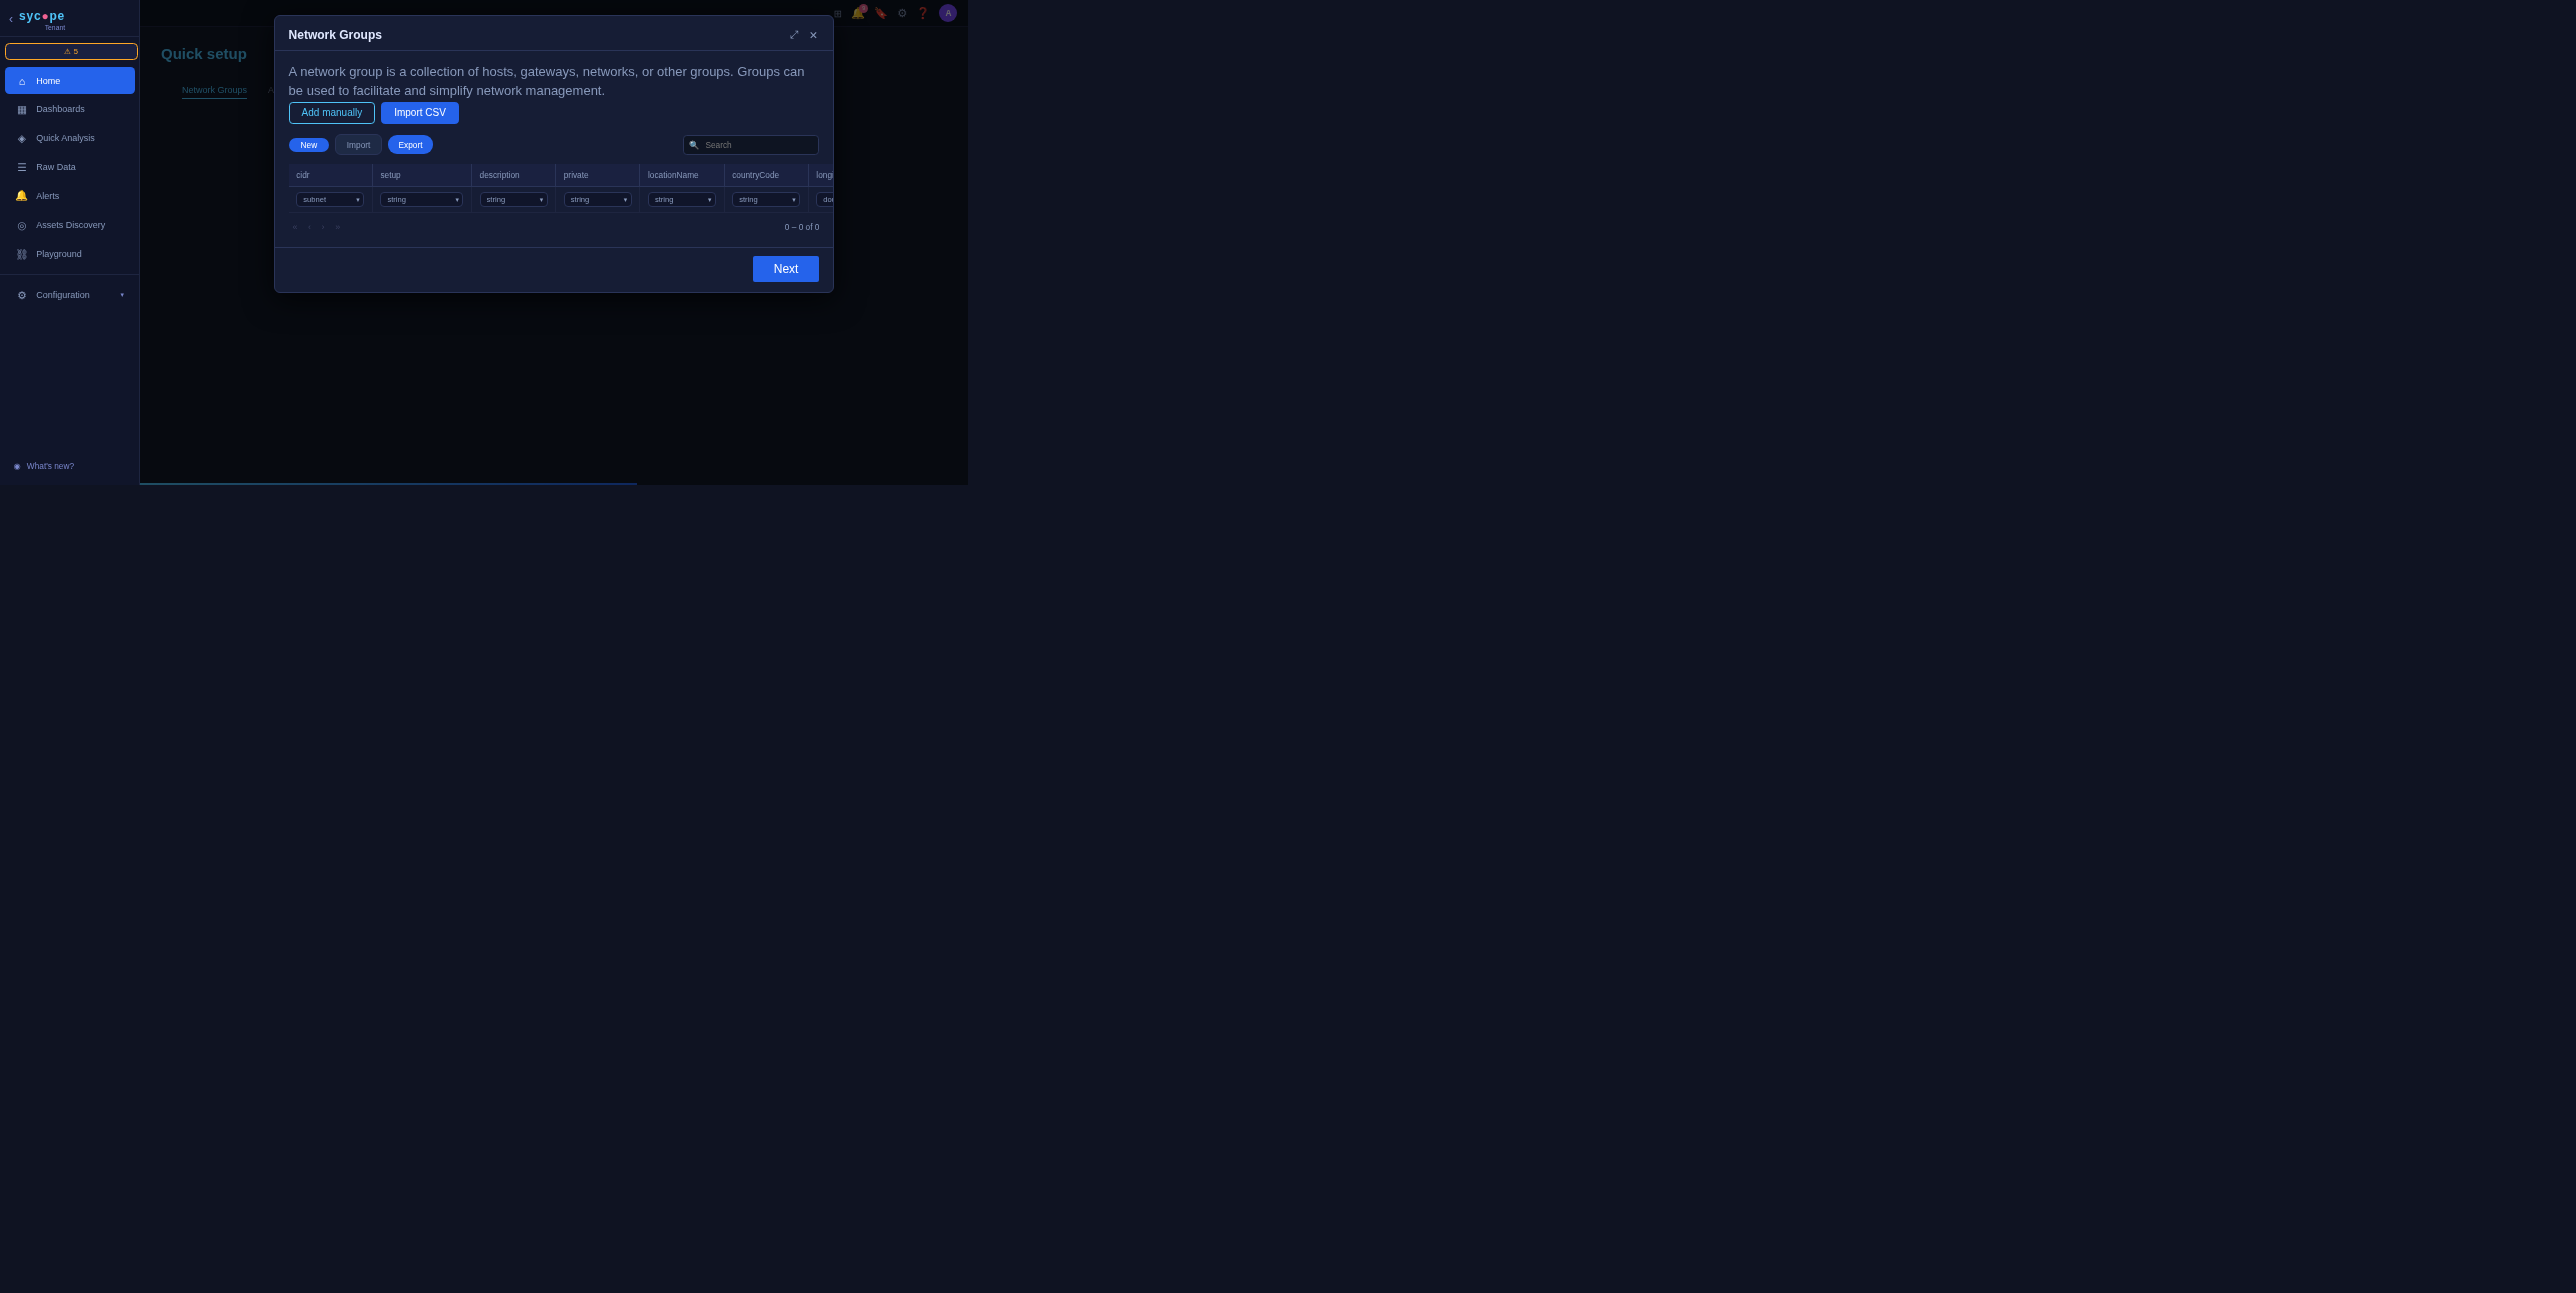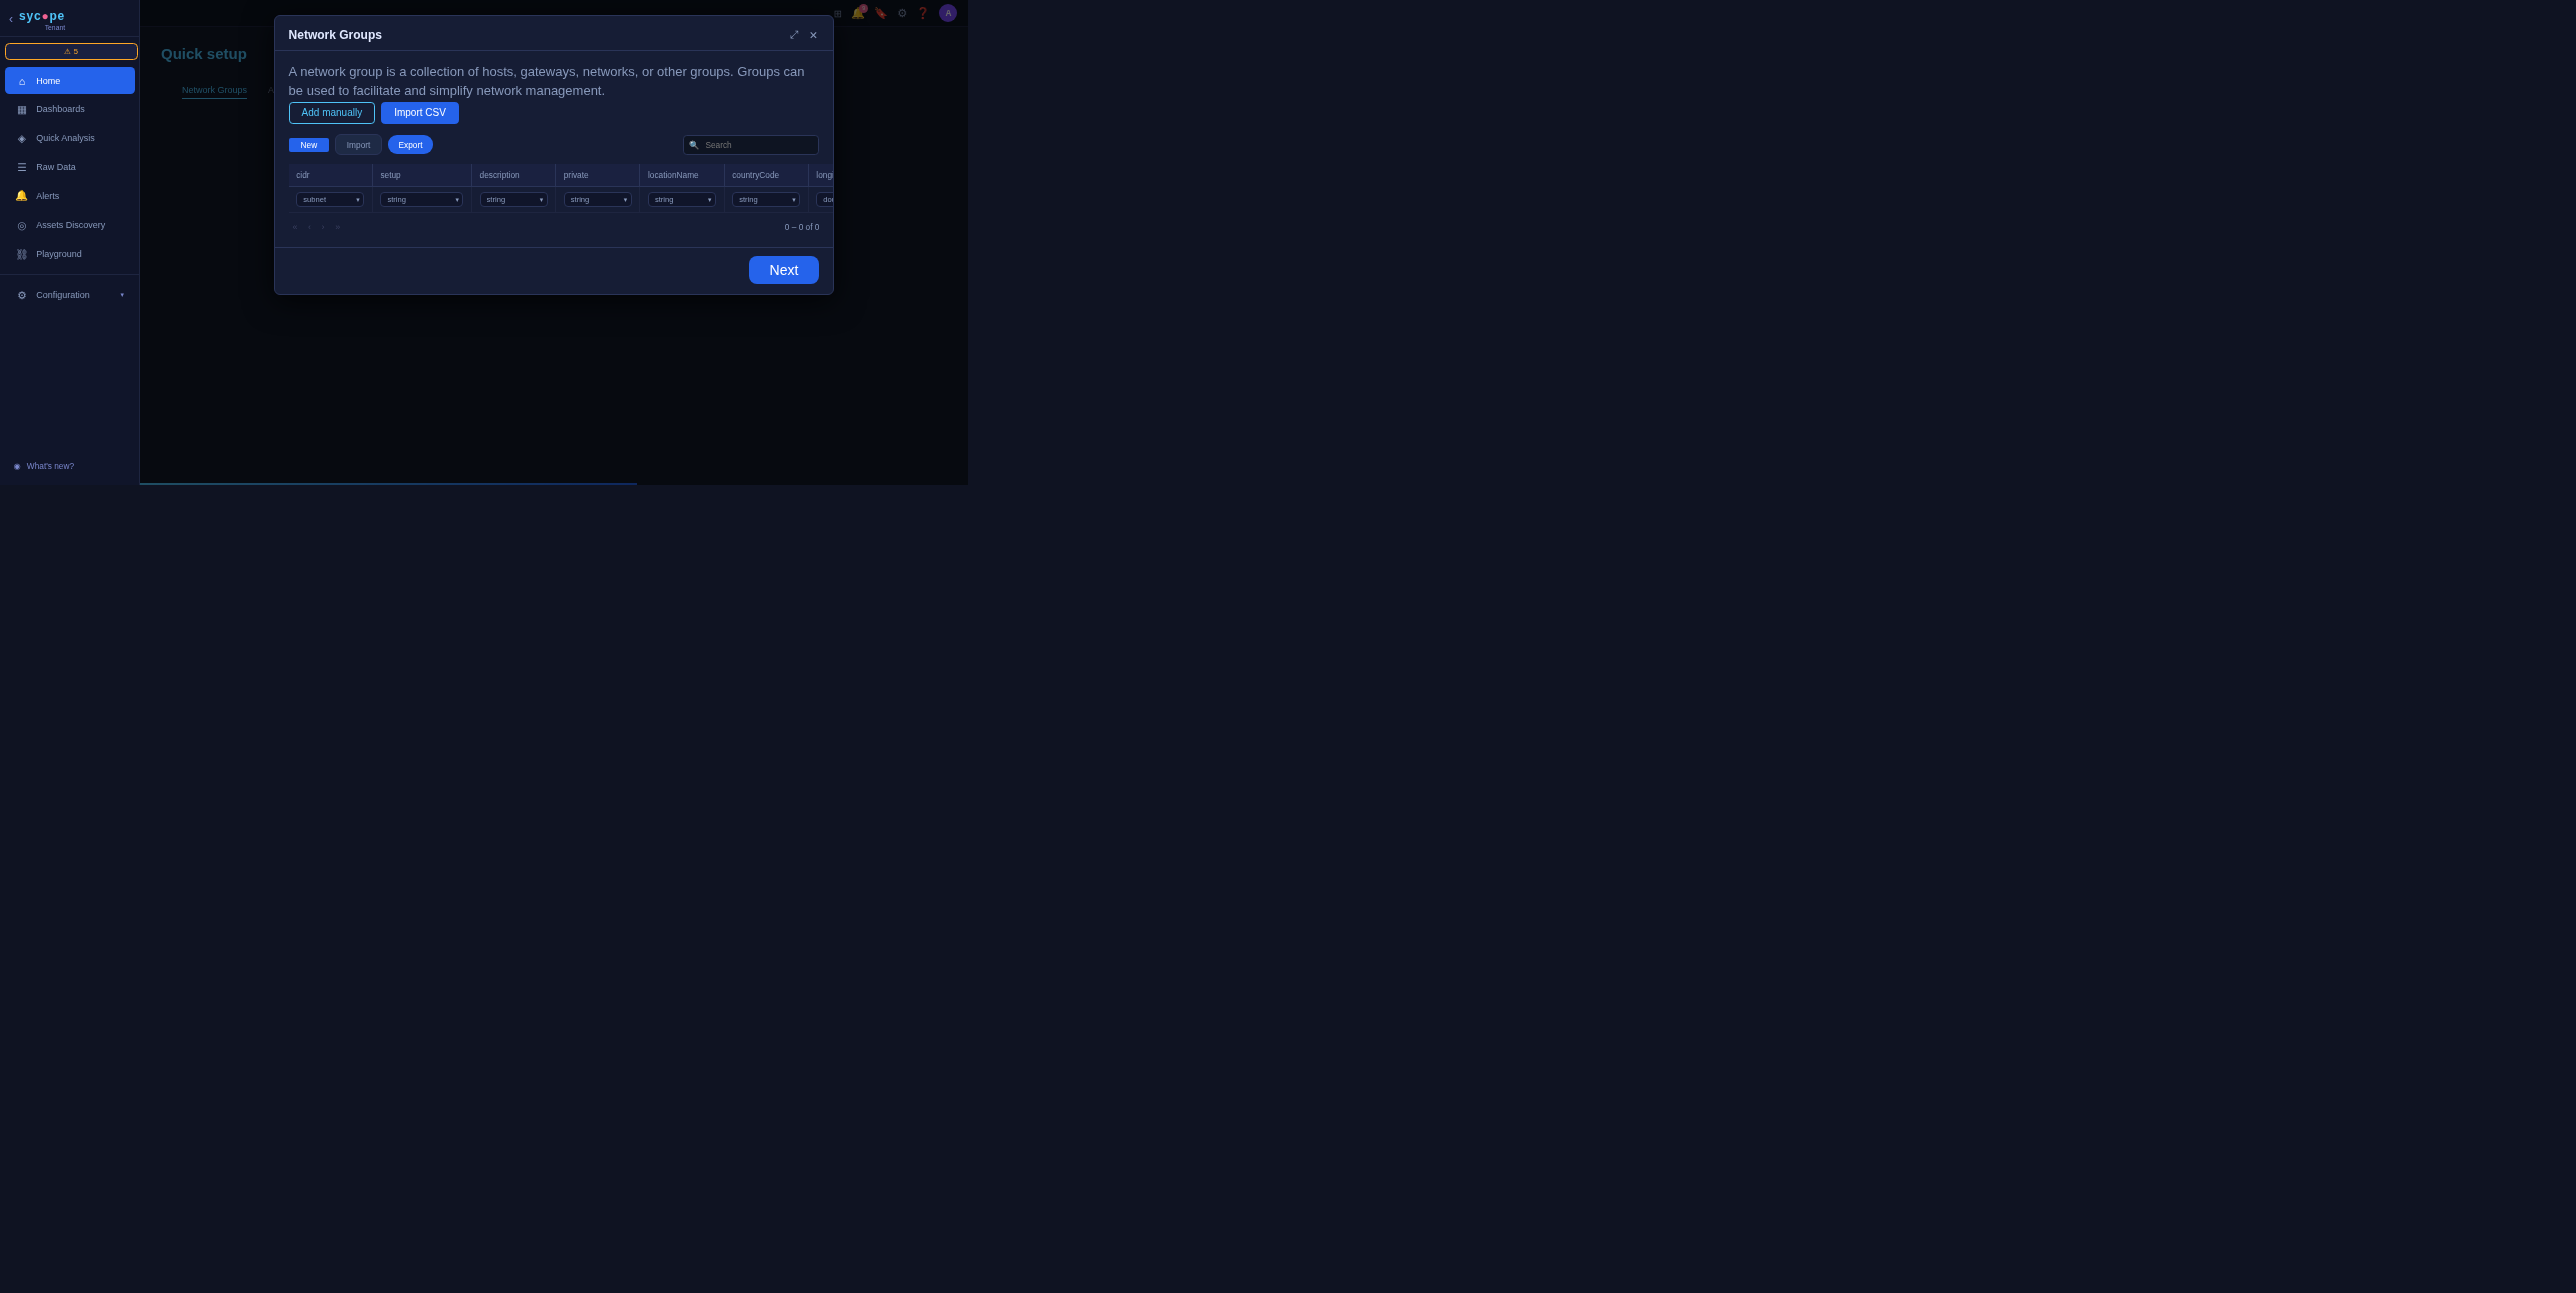--- a/index.html
+++ b/index.html
@@ -265,21 +265,21 @@
       display: flex;
       align-items: center;
       gap: 6px;
       margin-bottom: 9px;
     }
 
     .btn-new {
       background: #2563eb;
       color: #fff;
       border: none;
-      border-radius: 2px;
+      border-radius: 7px;
       padding: 2px 12px;
       font-size: 8.3px;
       cursor: pointer;
       font-weight: 500;
     }
 
     .btn-import {
       background: #1e2a45;
       color: #8899bb;
       border: 0.8px solid #2a3458;
@@ -428,23 +428,23 @@
       justify-content: flex-end;
       padding: 7.6px 13.6px 10.6px;
       gap: 7.6px;
       border-top: 0.8px solid #2a3458;
     }
 
     .btn-next {
       background: #2563eb;
       color: #fff;
       border: none;
-      border-radius: 8px;
+      border-radius: 2px;
       padding: 6px 21px;
-      font-size: 14px;
+      font-size: 12px;
       cursor: pointer;
       font-weight: 500;
     }
 
     
     .wizard-nav {
       padding: 7.6px 21px;
       display: flex;
       gap: 21px;
     }

